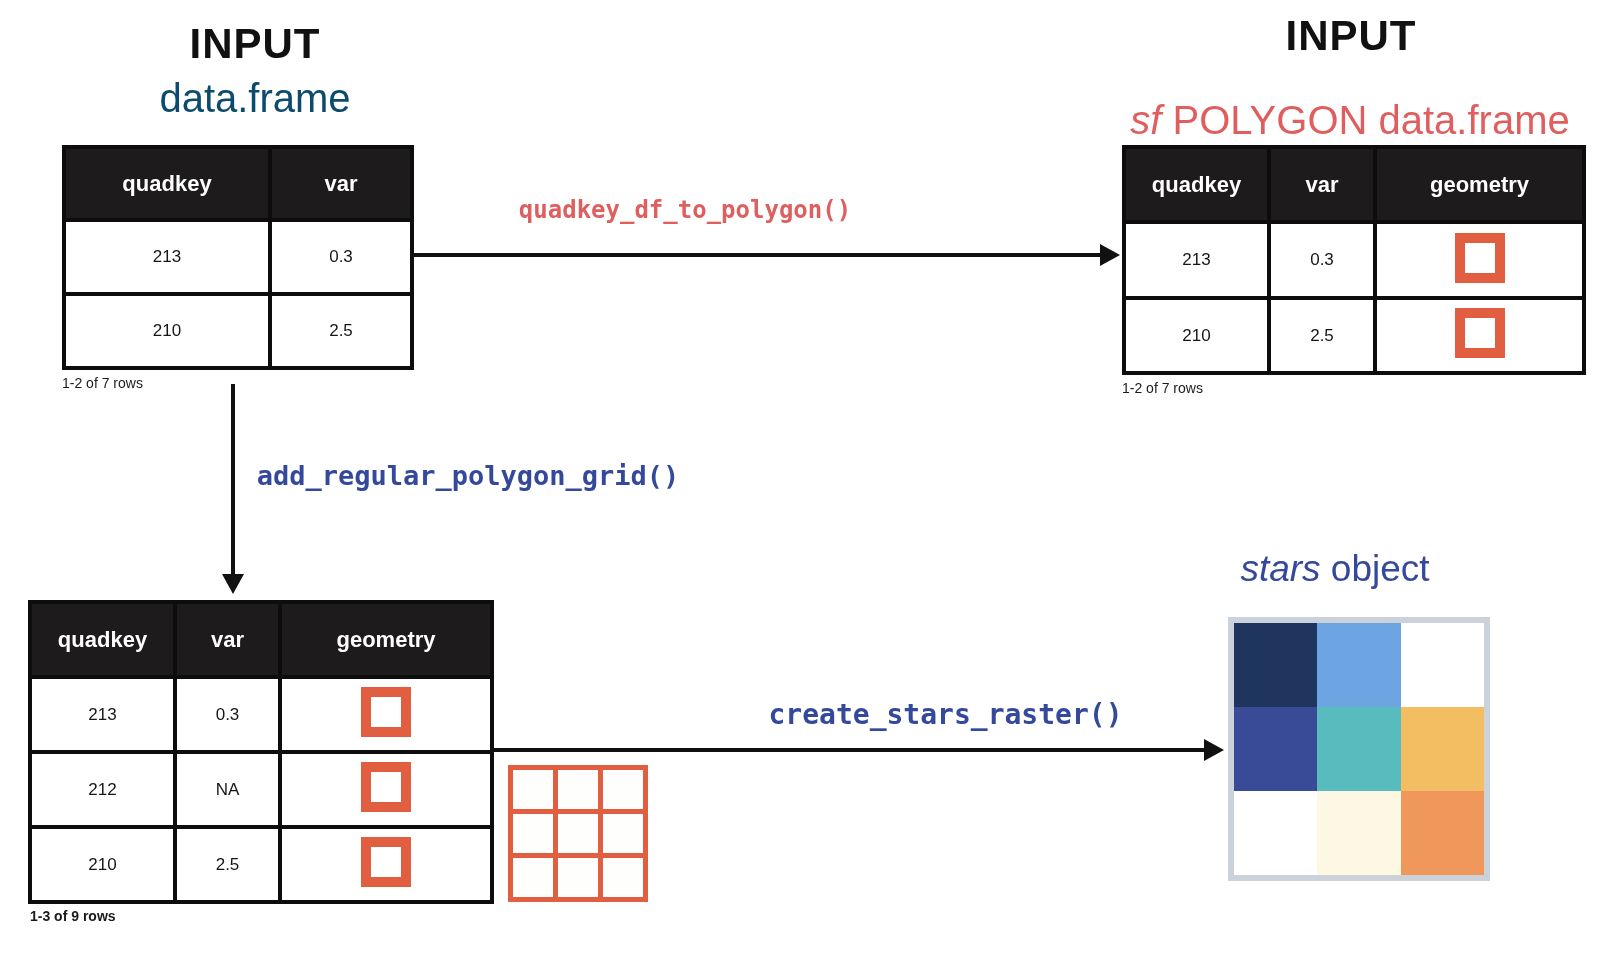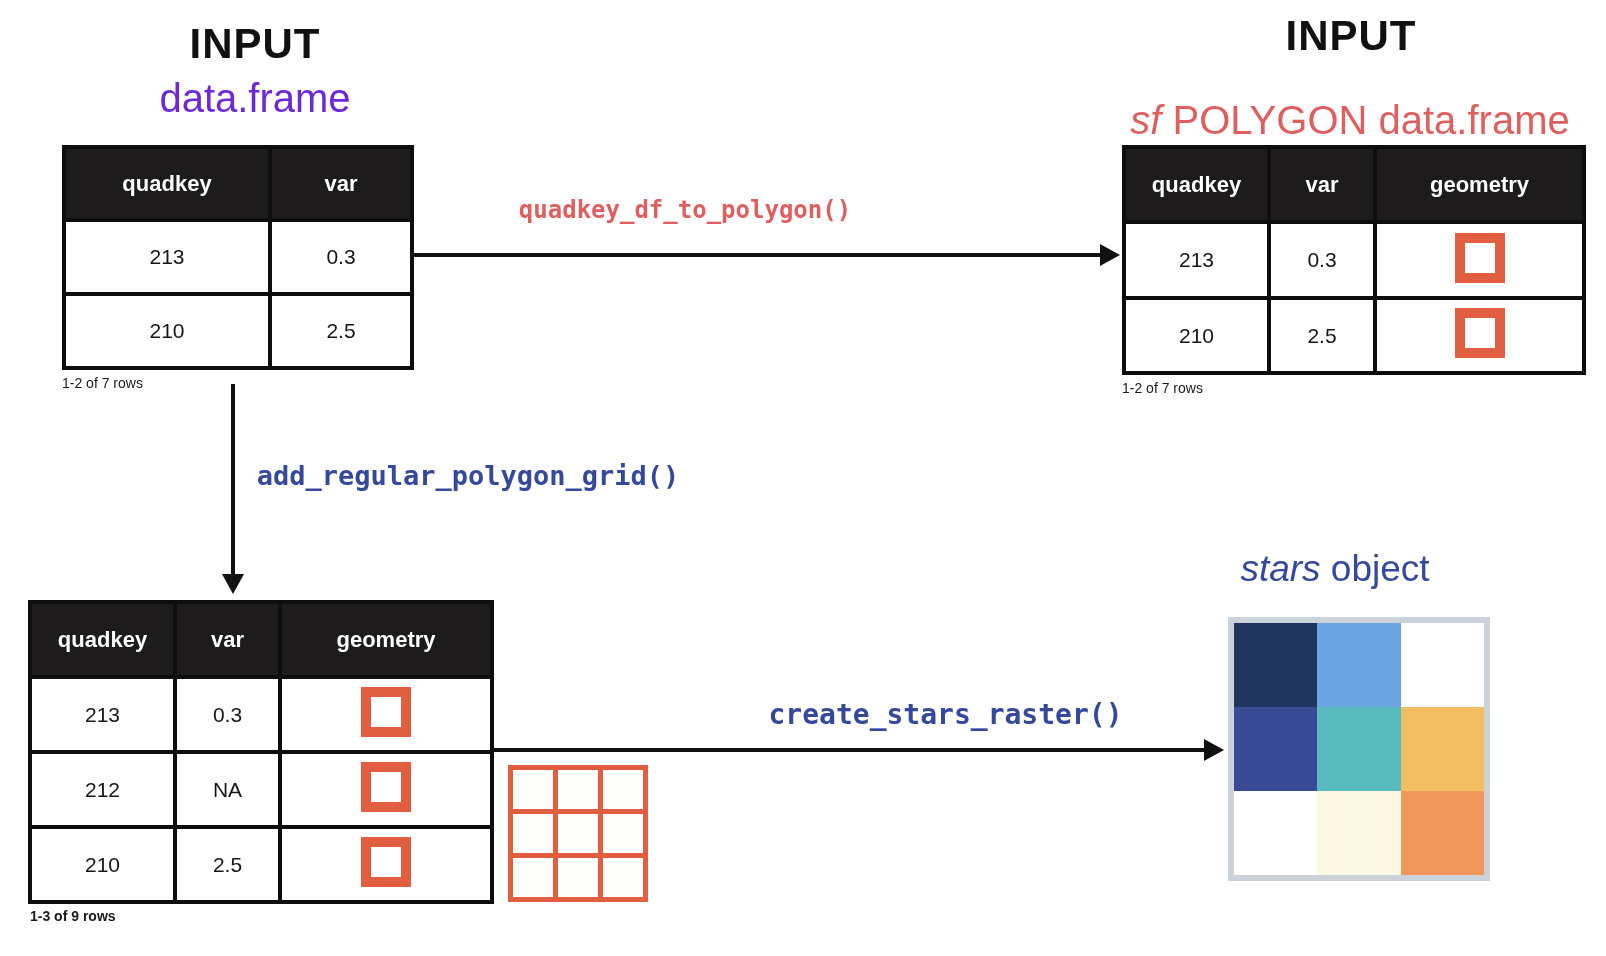--- a/index.html
+++ b/index.html
@@ -1,29 +1,29 @@
 <!DOCTYPE html>
 <html><head>
 <meta charset="utf-8">
 <style>
   html,body{margin:0;padding:0;background:#ffffff;}
   .canvas{position:relative;width:1606px;height:956px;background:#ffffff;overflow:hidden;
           font-family:"Liberation Sans",sans-serif;color:#111;}
 
   
   .big-title{position:absolute;font-weight:bold;font-size:42px;text-align:center;color:#111;letter-spacing:1px;}
-  .sub-title{position:absolute;font-size:40px;text-align:center;color:#6d28d9;}
+  .sub-title{position:absolute;font-size:40px;text-align:center;color:#0c4a6e;}
   .sub-title.coral{color:#DF5F5F;}
   .italic{font-style:italic;}
 
   
   table.dtable{position:absolute;border-collapse:collapse;table-layout:fixed;background:#fff;padding-left:44px;}
   table.dtable th,table.dtable td{border:4px solid #0d0d0d;text-align:center;vertical-align:middle;padding:0;}
   table.dtable th{background:#1D1B1C;color:#fff;font-weight:bold;font-size:22px;}
-  table.dtable td{font-size:21px;color:#161616;background:#fff;}
+  table.dtable td{font-size:17px;color:#161616;background:#fff;}
   tr.bold td.txt{font-weight:normal;}
 
   .caption{position:absolute;font-size:14px;color:#1a1a1a;}
 
   
   .code{position:absolute;font-family:"DejaVu Sans Mono",monospace;font-weight:bold;text-align:center;}
   .code.coral{color:#DF5F5F;font-size:24px;}
   .code.blue{color:#35499C;}
 
   

